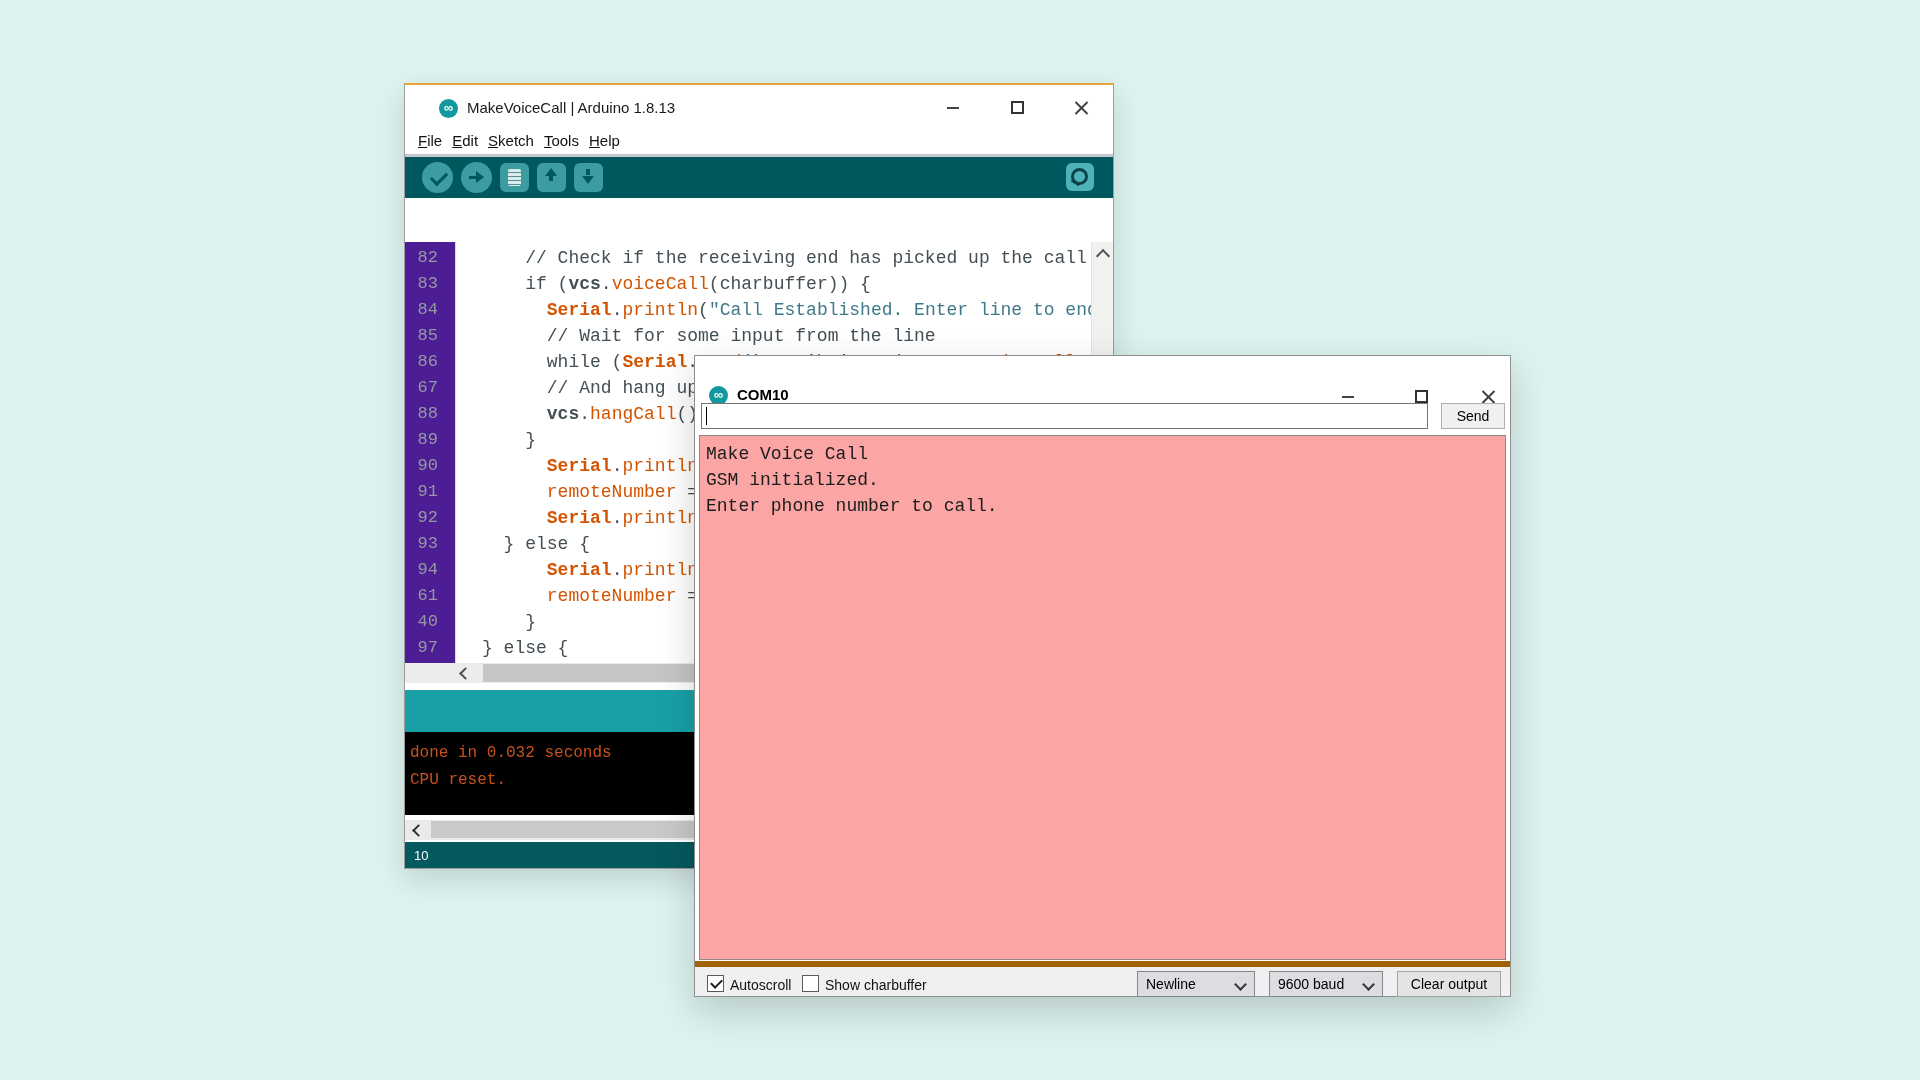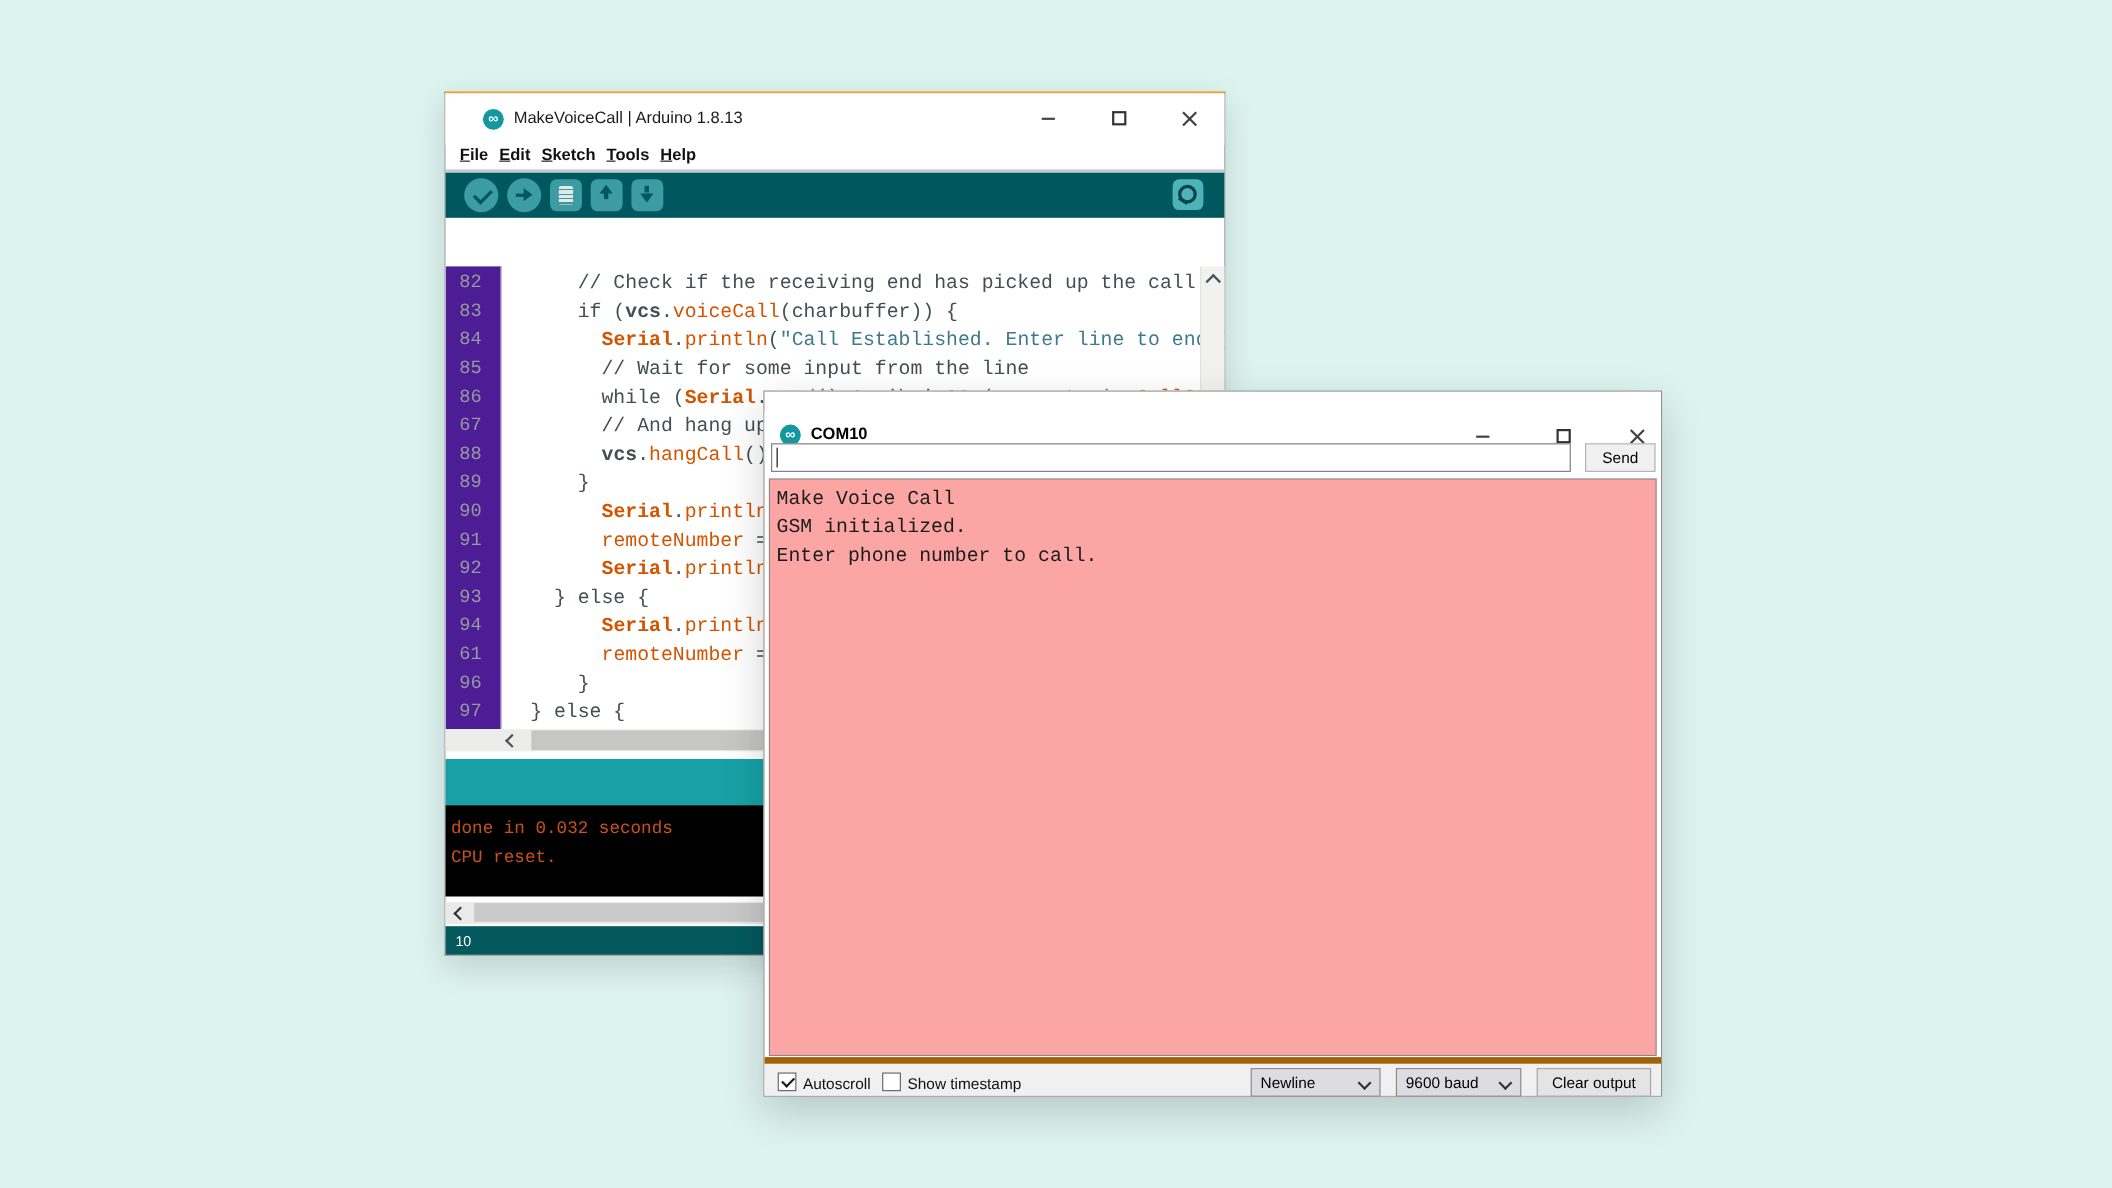--- a/index.html
+++ b/index.html
@@ -21,21 +21,21 @@
   .winbtn { position:absolute; width:30px; height:22px; top:12px; }
   .winbtn .min { position:absolute; left:9px; top:10px; width:12px; height:2px; background:#444; }
   .winbtn .max { position:absolute; left:9px; top:4px; width:13px; height:13px; border:2px solid #333; }
   .winbtn .cls::before, .winbtn .cls::after { content:""; position:absolute; left:7px; top:10px;
     width:17px; height:2px; background:#404040; }
   .winbtn .cls::before { transform:rotate(45deg); }
   .winbtn .cls::after { transform:rotate(-45deg); }
   .aw-min { left:533px; } .aw-max { left:597px; } .aw-cls { left:661px; }
 
   .aw-menubar { position:absolute; left:0; right:0; top:47px; height:22px; padding-left:13px;
-    font-size:15px; color:#111;font-weight:bold; }
+    font-size:15px; color:#111; }
   .menu-item { display:inline-block; margin-right:10px; }
   .menu-item::first-letter { text-decoration:underline; }
   .aw-sep { position:absolute; left:0; right:0; top:69px; height:3px; background:#c3c9cc; }
 
   .aw-toolbar { position:absolute; left:0; right:0; top:72px; height:41px; background:#00585f;
     display:flex; align-items:center; gap:8px; padding-left:17px; }
   .tb-circle { width:31px; height:31px; border-radius:50%; background:#3d9ca1; position:relative; }
   .tb-square { width:29px; height:29px; border-radius:6px; background:#3d9ca1; position:relative; }
   .icon-verify::after { content:""; position:absolute; left:9px; top:10px; width:13px; height:7px;
     border-left:3px solid #00585f; border-bottom:3px solid #00585f; transform:rotate(-45deg); }
@@ -182,21 +182,21 @@
           <div class="gut-num">86</div>
           <div class="gut-num">67</div>
           <div class="gut-num">88</div>
           <div class="gut-num">89</div>
           <div class="gut-num">90</div>
           <div class="gut-num">91</div>
           <div class="gut-num">92</div>
           <div class="gut-num">93</div>
           <div class="gut-num">94</div>
           <div class="gut-num">61</div>
-          <div class="gut-num">96</div>
+          <div class="gut-num">40</div>
           <div class="gut-num">97</div>
         </div>
       <div class="code">
           <div class="code-line"><span class="tok-c">    // Check if the receiving end has picked up the call</span></div>
           <div class="code-line"><span class="tok-p">    if (</span><span class="tok-b">vcs</span><span class="tok-p">.</span><span class="tok-f">voiceCall</span><span class="tok-p">(charbuffer)) {</span></div>
           <div class="code-line"><span class="tok-p">      </span><span class="tok-F">Serial</span><span class="tok-p">.</span><span class="tok-f">println</span><span class="tok-p">(</span><span class="tok-s">"Call Established. Enter line to end"</span><span class="tok-p">);</span></div>
           <div class="code-line"><span class="tok-c">      // Wait for some input from the line</span></div>
           <div class="code-line"><span class="tok-p">      while (</span><span class="tok-F">Serial</span><span class="tok-p">.</span><span class="tok-f">read</span><span class="tok-p">() != '\n' &amp;&amp; (</span><span class="tok-b">vcs</span><span class="tok-p">.</span><span class="tok-f">getvoiceCallStatus</span></div>
           <div class="code-line"><span class="tok-c">      // And hang up</span></div>
           <div class="code-line"><span class="tok-p">      </span><span class="tok-b">vcs</span><span class="tok-p">.</span><span class="tok-f">hangCall</span><span class="tok-p">();</span></div>
@@ -258,21 +258,21 @@
     <div class="sw-output">
       <div class="sw-output-text">Make Voice Call
 GSM initialized.
 Enter phone number to call.</div>
     </div>
 
     <div class="sw-bottombar">
       <span class="checkbox cb-autoscroll checked"></span>
       <span class="cb-label lbl-autoscroll">Autoscroll</span>
       <span class="checkbox cb-timestamp"></span>
-      <span class="cb-label lbl-timestamp">Show timestamp</span>
+      <span class="cb-label lbl-timestamp">Show charbuffer</span>
       <div class="combo combo-lineending">
         <span>Newline</span>
       </div>
       <div class="combo combo-baud">
         <span>9600 baud</span>
       </div>
       <button class="sw-clear">Clear output</button>
     </div>
   </div>
 </div>

